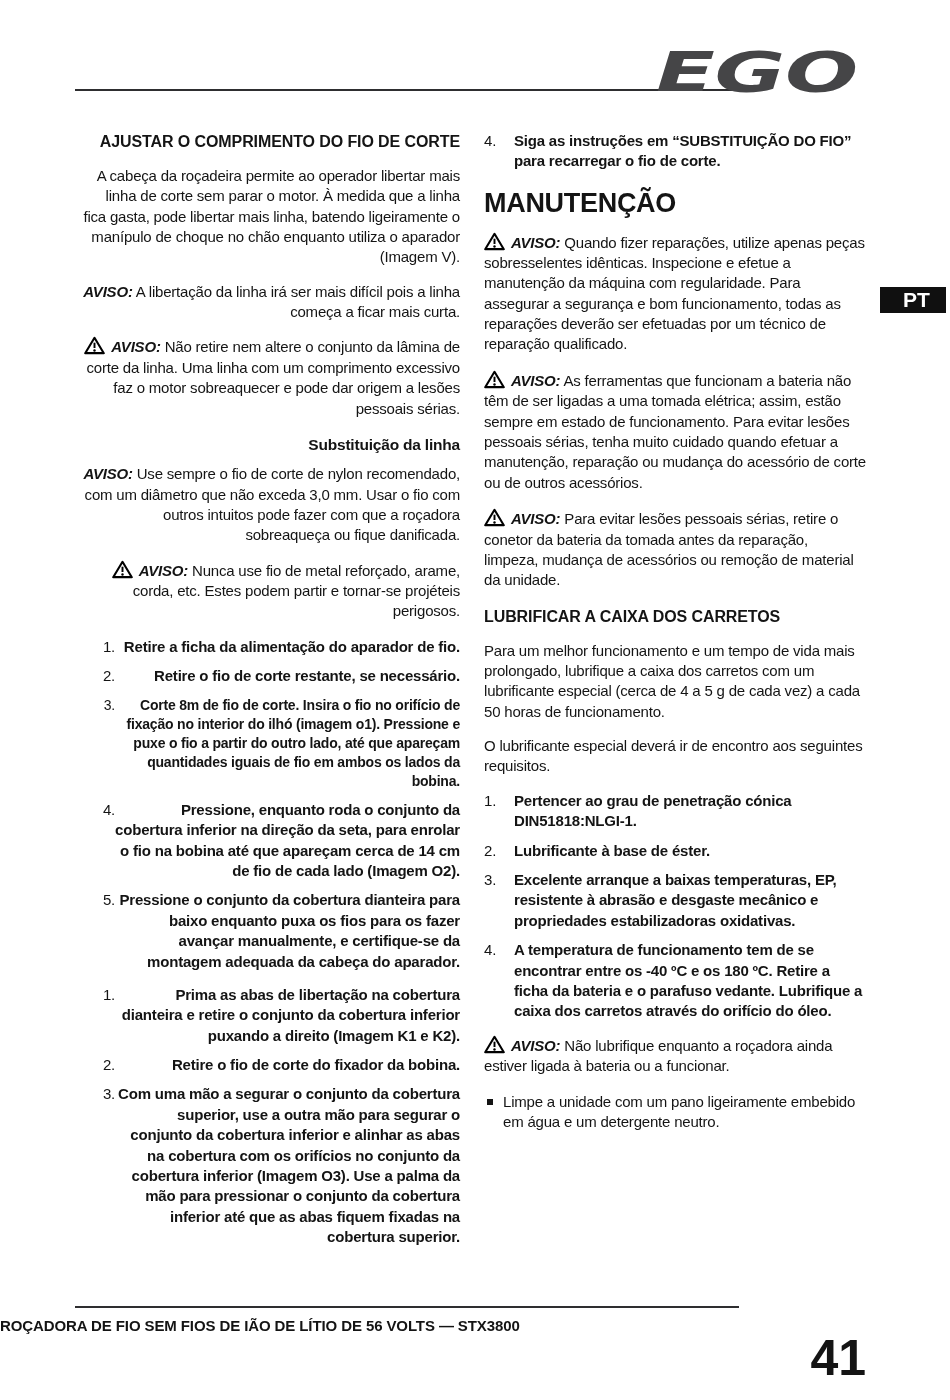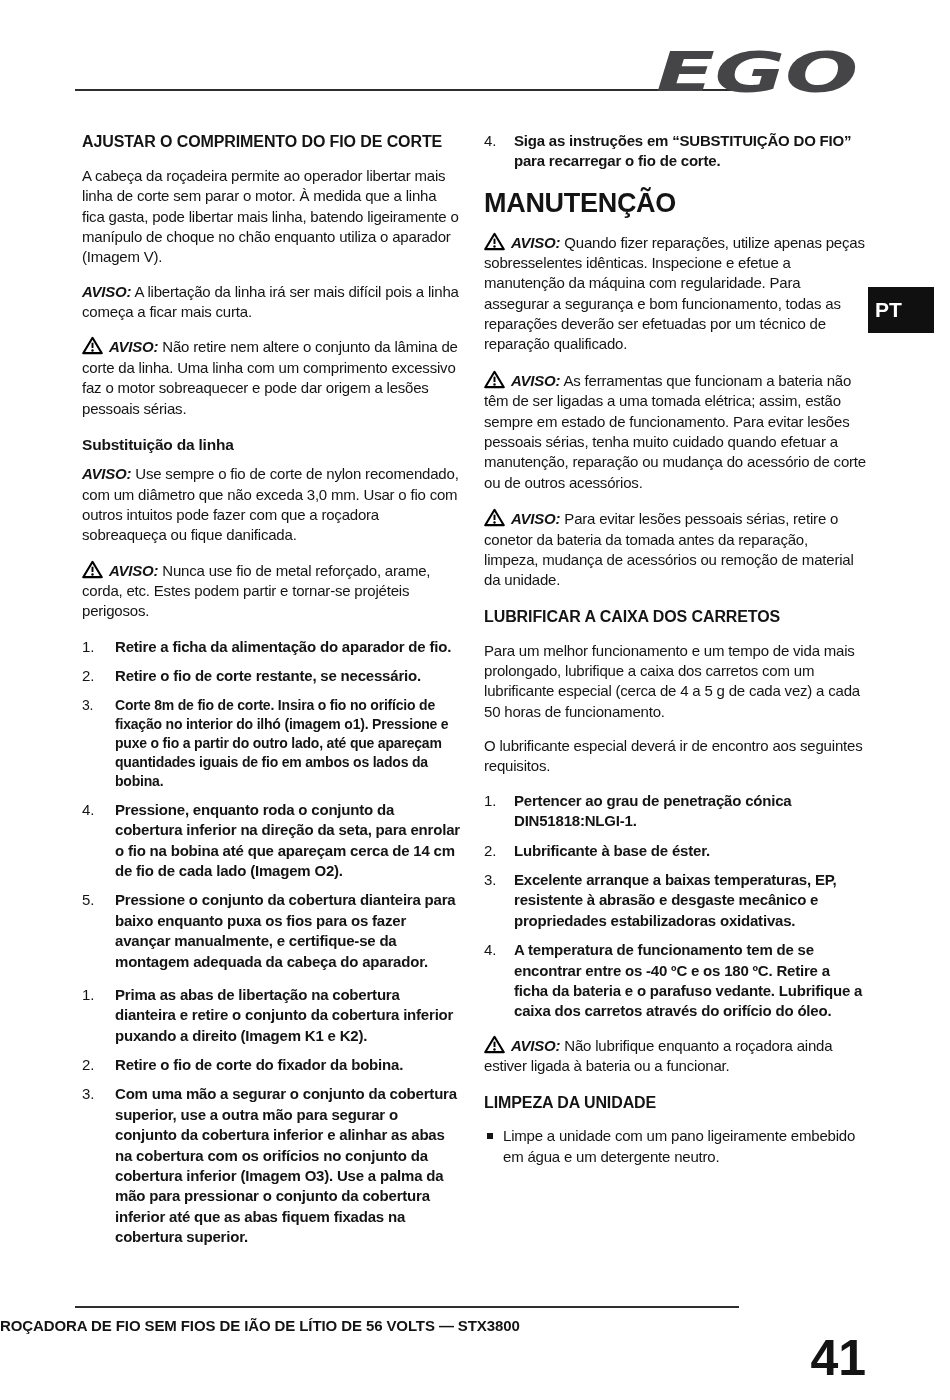--- a/index.html
+++ b/index.html
@@ -5,26 +5,26 @@
   * { margin:0; padding:0; box-sizing:border-box; }
   html,body { background:#ffffff; }
   body {
     width:950px; height:1400px; position:relative; overflow:hidden;
     font-family:"Liberation Sans", sans-serif; color:#141414;
     font-size:15px; line-height:1.36; letter-spacing:-0.2px;
   }
   .header-line { position:absolute; left:75px; top:89px; width:664px; height:2px; background:#2e2e30; }
   .logo { position:absolute; right:86px; top:46px; }
   .lang-tab {
-    position:absolute; right:16px; top:287px; width:66px; height:46px;
+    position:absolute; right:4px; top:287px; width:66px; height:26px;
     background:#101010; color:#ffffff; font-weight:bold; font-size:21px;
-    display:flex; align-items:center; padding-left:7px; letter-spacing:0;
+    display:flex; align-items:center; padding-left:23px; letter-spacing:0;
   }
   .col { position:absolute; top:131px; }
-  .col-left  { left:82px;  width:378px; }
+  .col-left  { left:82px;  width:378px;text-align:right; }
   .col-right { left:484px; width:382px; }
 
   .section { font-size:16px; font-weight:bold; letter-spacing:-0.1px; margin:0 0 13px; }
   .section.spaced { margin-top:6px; }
   .main-heading { font-size:27px; font-weight:bold; letter-spacing:-0.3px; margin:2px 0 10px; }
   .sub { font-size:15.5px; font-weight:bold; margin:3px 0 9px; }
 
   p.body { margin:0 0 14px; }
   p.aviso { margin:0 0 14px; }
   p.aviso.icon { margin-top:7px; margin-bottom:15px; }
@@ -198,21 +198,20 @@
 
   <p class="aviso icon">
     <svg class="warn-icon" viewBox="0 0 26 23" width="21" height="19" aria-hidden="true">
       <path d="M13 2 L24.5 21 L1.5 21 Z" fill="#ffffff" stroke="#000000" stroke-width="2.6" stroke-linejoin="round"></path>
       <rect x="11.8" y="8" width="2.4" height="6.6" fill="#000000"></rect>
       <circle cx="13" cy="17.6" r="1.5" fill="#000000"></circle>
     </svg><strong class="wl">AVISO:</strong>
     <span>Não lubrifique enquanto a roçadora ainda estiver ligada à bateria ou a funcionar.</span>
   </p>
 
-  <h3 class="section spaced">LIMPEZA DA UNIDADE</h3>
 
   <div class="bullet-row">
     <span class="bullet-square"></span>
     <span>Limpe a unidade com um pano ligeiramente embebido em água e um detergente neutro.</span>
   </div>
 
 </div>
 
 <div class="footer-line"></div>
 <div class="footer-text">ROÇADORA DE FIO SEM FIOS DE IÃO DE LÍTIO DE 56 VOLTS — STX3800</div>

